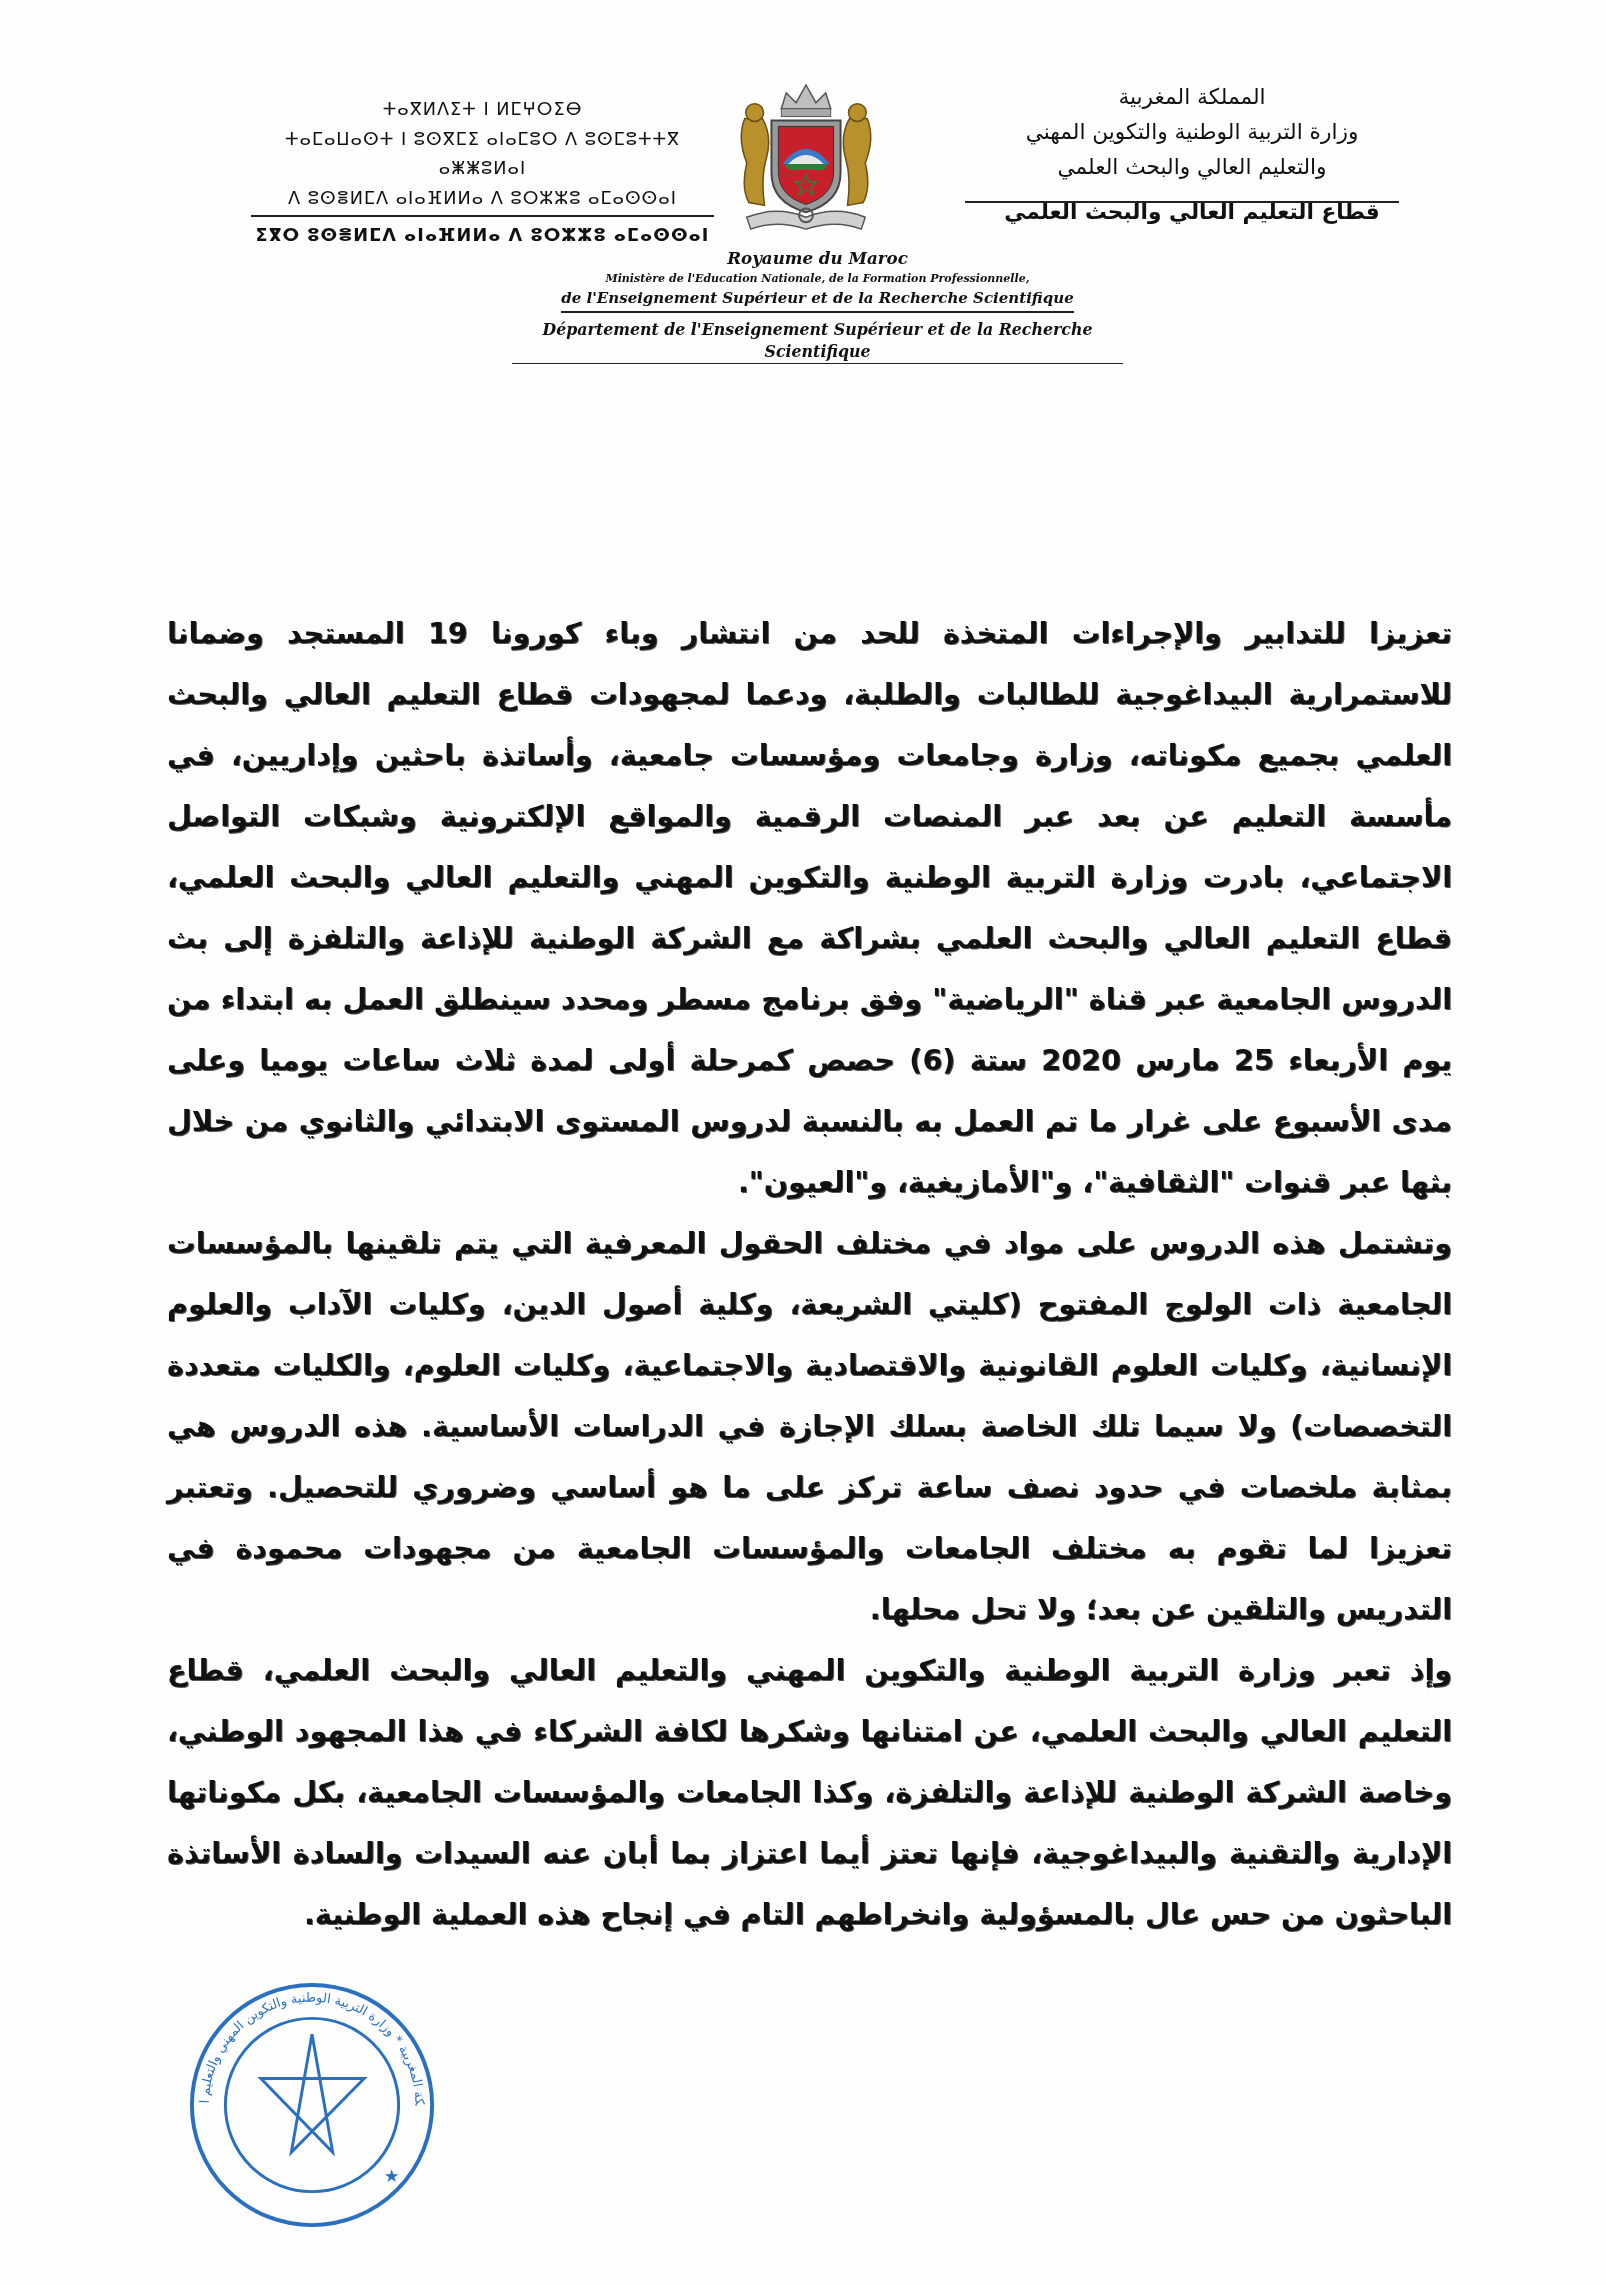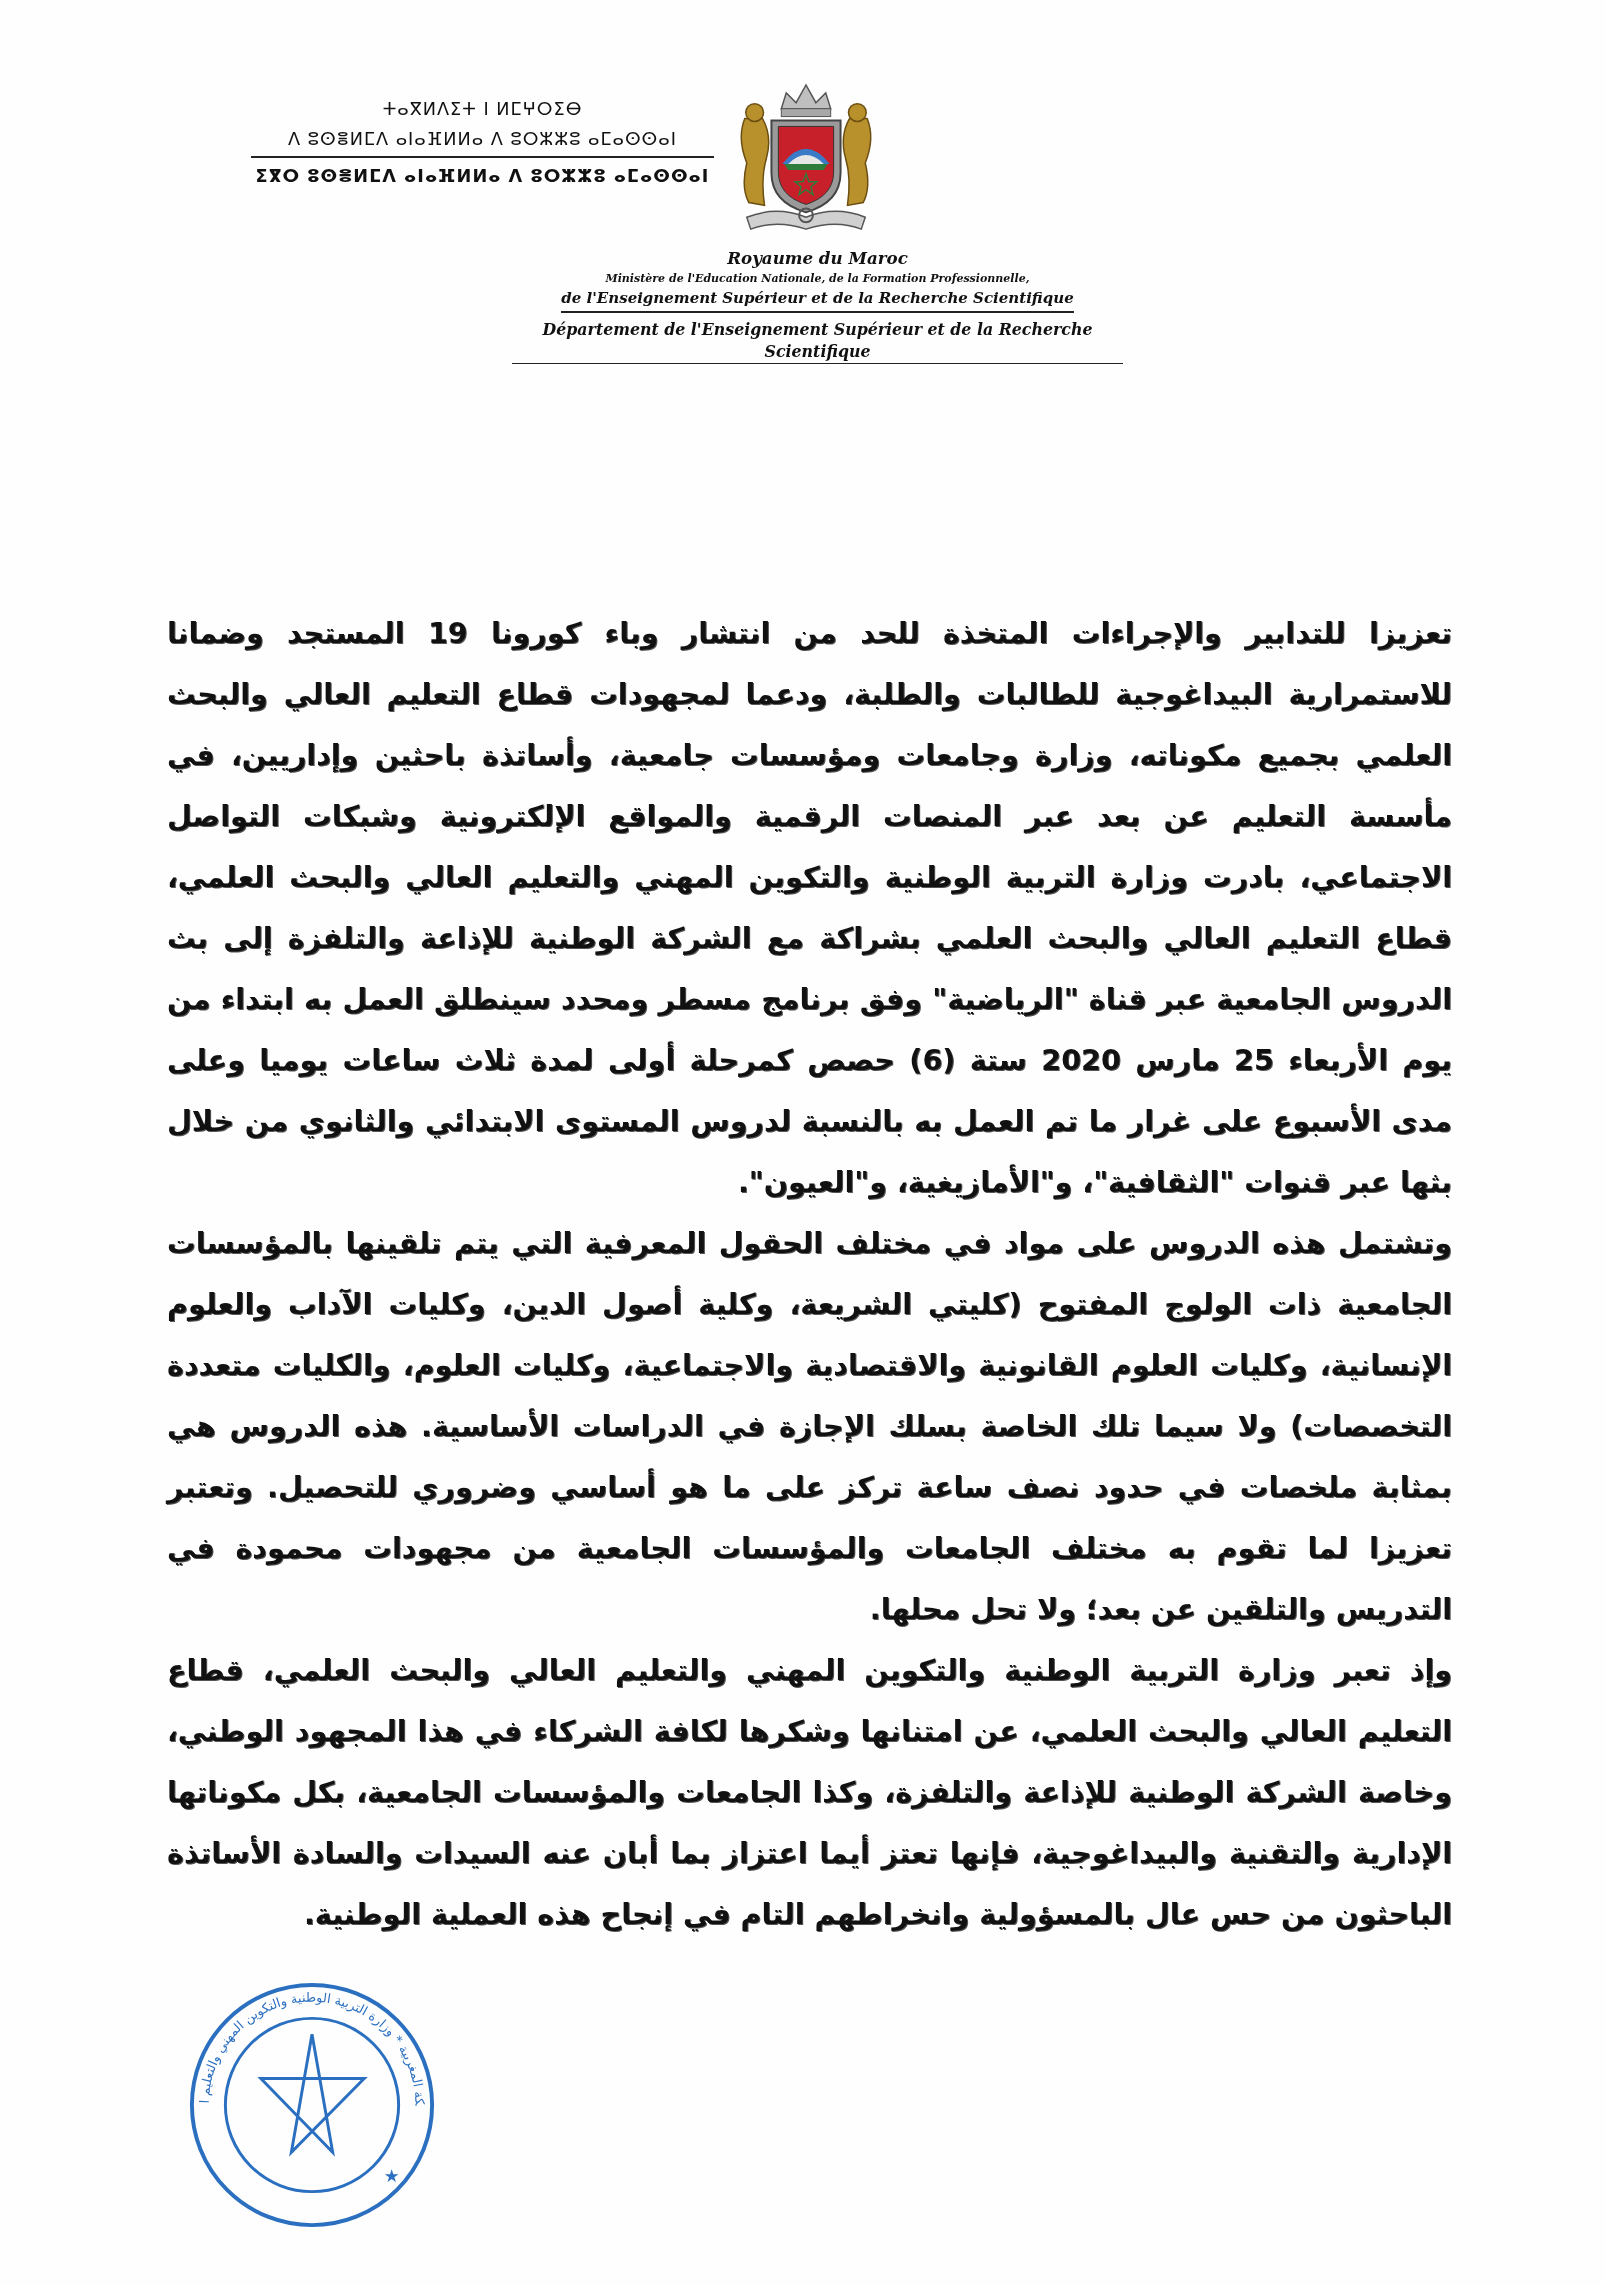--- a/index.html
+++ b/index.html
@@ -43,23 +43,31 @@
     .body p { margin: 0; text-shadow: 1px 1px 0 #555; }
 
     
     .stamp { position: absolute; left: 187px; top: 1980px; width: 251px; height: 251px; }
   </style>
 </head>
 <body>
 
 <div class="page">
 
+  <div class="hdr-ar">
+    <div class="l1">المملكة المغربية</div>
+    <div class="l2">وزارة التربية الوطنية والتكوين المهني</div>
+    <div class="l3">والتعليم العالي والبحث العلمي</div>
+    <div class="rule"></div>
+    <div class="l4">قطاع التعليم العالي والبحث العلمي</div>
+  </div>
 
   <div class="hdr-tz">
     <div class="t">ⵜⴰⴳⵍⴷⵉⵜ ⵏ ⵍⵎⵖⵔⵉⴱ</div>
+    <div class="t">ⵜⴰⵎⴰⵡⴰⵙⵜ ⵏ ⵓⵙⴳⵎⵉ ⴰⵏⴰⵎⵓⵔ ⴷ ⵓⵙⵎⵓⵜⵜⴳ ⴰⵥⵥⵓⵍⴰⵏ</div>
     <div class="t">ⴷ ⵓⵙⴻⵍⵎⴷ ⴰⵏⴰⴼⵍⵍⴰ ⴷ ⵓⵔⵣⵣⵓ ⴰⵎⴰⵙⵙⴰⵏ</div>
     <div class="rule"></div>
     <div class="t tb">ⵉⴳⵔ ⵓⵙⴻⵍⵎⴷ ⴰⵏⴰⴼⵍⵍⴰ ⴷ ⵓⵔⵣⵣⵓ ⴰⵎⴰⵙⵙⴰⵏ</div>
   </div>
 
   <svg class="emblem" viewBox="0 0 160 165">
 
     <path d="M18 40 Q10 60 20 85 Q14 110 22 125 L38 128 Q34 100 40 80 Q46 58 36 40 Z" fill="#b8902c" stroke="#6b4f12" stroke-width="1.5"></path>
     <path d="M142 40 Q150 60 140 85 Q146 110 138 125 L122 128 Q126 100 120 80 Q114 58 124 40 Z" fill="#b8902c" stroke="#6b4f12" stroke-width="1.5"></path>
     <circle cx="28" cy="34" r="9" fill="#b8902c" stroke="#6b4f12" stroke-width="1.5"></circle>

